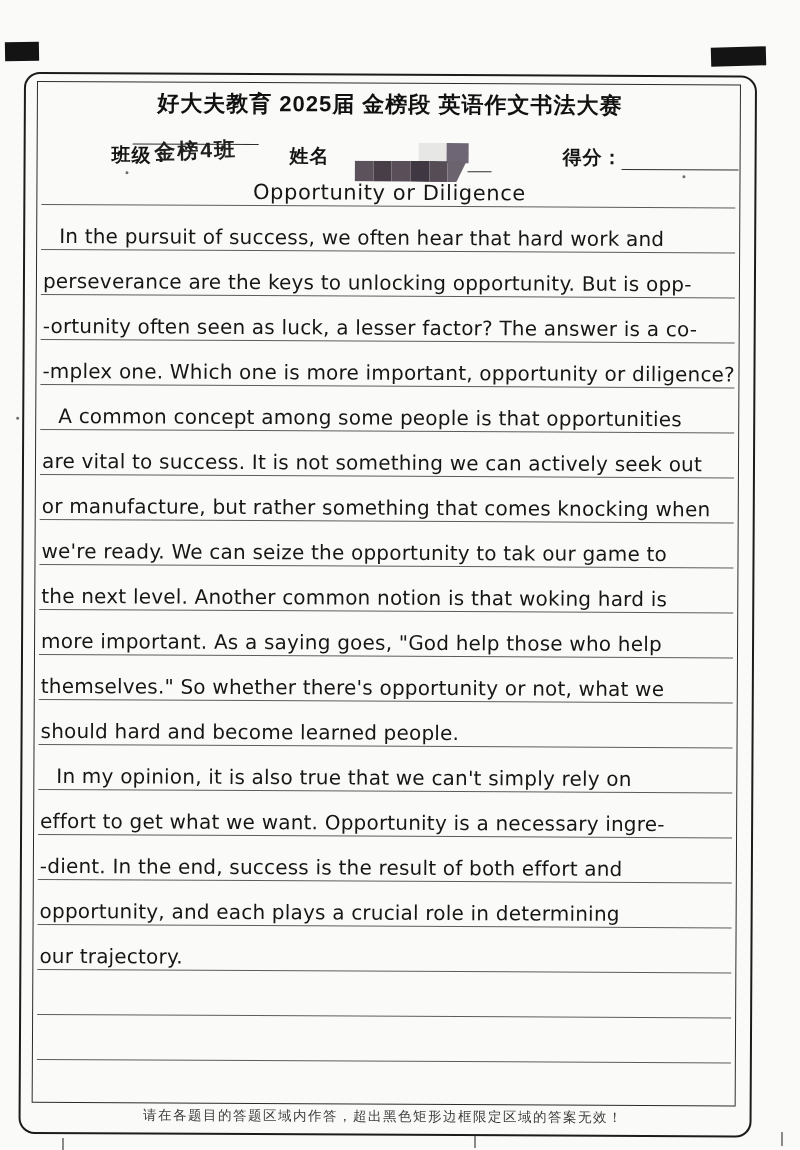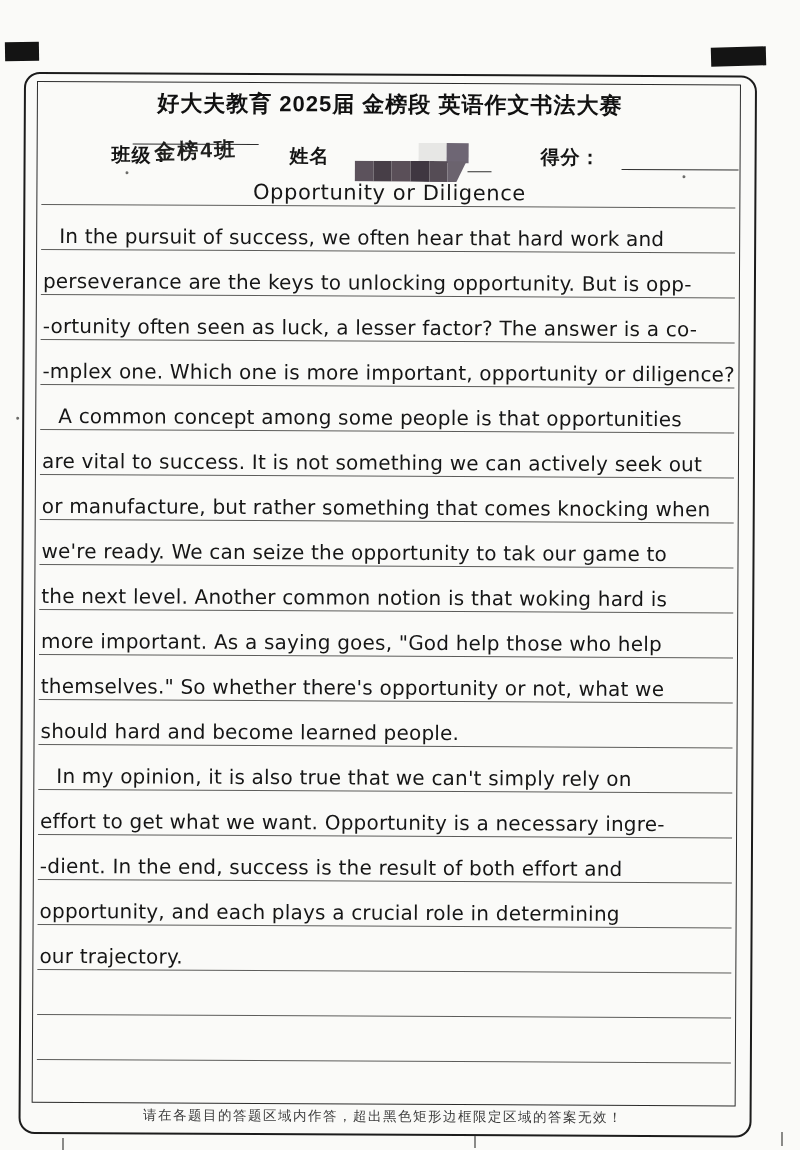--- a/index.html
+++ b/index.html
@@ -82,21 +82,21 @@
   <div class="redact-dark" id="redact-dark">
       <span style="background: rgb(92, 82, 92);"></span>
       <span style="background: rgb(71, 62, 71);"></span>
       <span style="background: rgb(90, 79, 88);"></span>
       <span style="background: rgb(63, 55, 65);"></span>
       <span style="background: rgb(85, 76, 85);"></span>
       <span style="background: rgb(107, 99, 110);"></span>
     </div>
   <div class="u-line" style="left:468px;top:169px;width:24px;"></div>
 
-  <div class="info-row-label" style="left:541px;top:142px;">得分：</div>
+  <div class="info-row-label" style="left:563px;top:142px;">得分：</div>
   <div class="u-line" style="left:622px;top:166px;width:117px;"></div>
 
   <div id="writing-area">
       <div class="rule" style="top: 204px;"></div>
       <div class="rule" style="top: 249px;"></div>
       <div class="rule" style="top: 294px;"></div>
       <div class="rule" style="top: 339px;"></div>
       <div class="rule" style="top: 384px;"></div>
       <div class="rule" style="top: 429px;"></div>
       <div class="rule" style="top: 474px;"></div>

